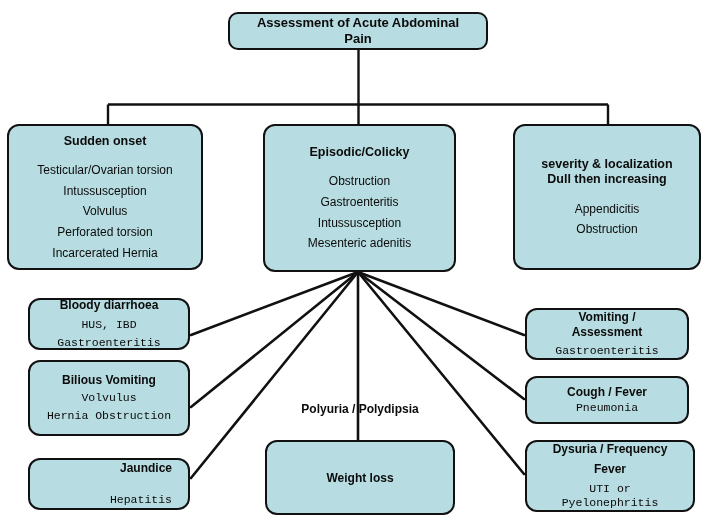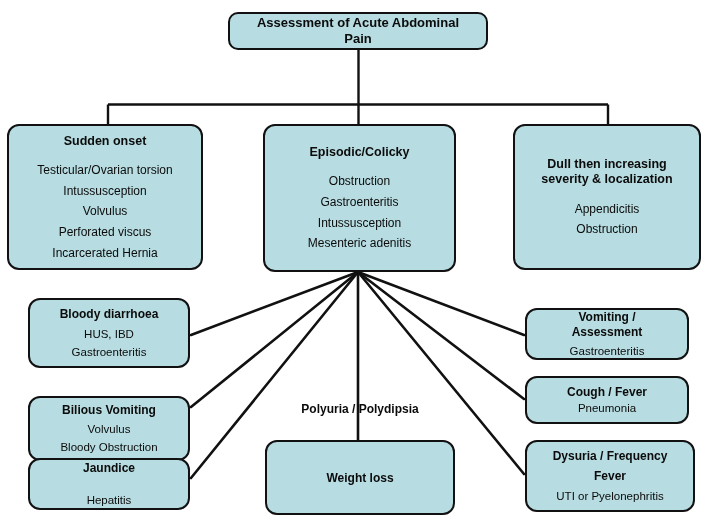--- a/index.html
+++ b/index.html
@@ -61,26 +61,26 @@
   #node-sudden  { left: 7px;  top: 124px; width: 196px; height: 146px; }
   #node-episodic{ left: 263px; top: 124px; width: 193px; height: 148px; align-items: center; }
   #node-dull    { left: 513px; top: 124px; width: 188px; height: 146px; }
 
   #node-sudden .hd, #node-episodic .hd { font-size: 12.5px; }
   #node-dull .hd   { font-size: 12.5px; }
   #node-sudden .it, #node-episodic .it, #node-dull .it { font-size: 12px; }
 
   .gap-lg { height: 14px; }
   .lines { display: flex; flex-direction: column; align-items: center; gap: 6px; }
-  .lines.tight { gap: 4px; }
-
-  
-  #node-bloody   { left: 28px; top: 298px; width: 162px; height: 70px; }
-  #node-bilious  { left: 28px; top: 396px; width: 162px; height: 65px; text-align: right; }
-  #node-jaundice { left: 28px; top: 458px; width: 162px; height: 52px; }
+  .lines.tight { gap: 4px; font-family: Liberation Mono, monospace; }
+
+  
+  #node-bloody   { left: 28px; top: 298px; width: 162px; height: 52px; }
+  #node-bilious  { left: 28px; top: 360px; width: 162px; height: 76px; text-align: right; }
+  #node-jaundice { left: 28px; top: 458px; width: 162px; height: 52px; align-items: flex-end; }
 
   
   #node-vomiting { left: 525px; top: 308px; width: 164px; height: 52px; }
   #node-cough    { left: 525px; top: 376px; width: 164px; height: 48px; }
   #node-dysuria  { left: 525px; top: 440px; width: 170px; height: 72px; }
 
   
   #node-polyuria { left: 265px; top: 440px; width: 190px; height: 75px; gap: 48px; }
 
   .leaf .hd { font-size: 12px; }
@@ -118,59 +118,59 @@
     <div class="hd">Assessment of Acute Abdominal Pain</div>
   </div>
 
   <div class="node" id="node-sudden">
     <div class="hd">Sudden onset</div>
     <div class="gap-lg"></div>
     <div class="lines">
       <div class="it">Testicular/Ovarian torsion</div>
       <div class="it">Intussusception</div>
       <div class="it">Volvulus</div>
-      <div class="it">Perforated viscus</div>
+      <div class="it">Perforated torsion</div>
       <div class="it">Incarcerated Hernia</div>
     </div>
   </div>
 
   <div class="node" id="node-episodic">
     <div class="hd">Episodic/Colicky</div>
     <div class="gap-lg"></div>
     <div class="lines">
       <div class="it">Obstruction</div>
       <div class="it">Gastroenteritis</div>
       <div class="it">Intussusception</div>
       <div class="it">Mesenteric adenitis</div>
     </div>
   </div>
 
   <div class="node" id="node-dull">
+    <div class="hd">severity &amp; localization</div>
     <div class="hd">Dull then increasing</div>
-    <div class="hd">severity &amp; localization</div>
     <div class="gap-lg"></div>
     <div class="lines">
       <div class="it">Appendicitis</div>
       <div class="it">Obstruction</div>
     </div>
   </div>
 
   <div class="node leaf" id="node-bloody">
     <div class="hd">Bloody diarrhoea</div>
     <div class="lines tight" style="margin-top:5px;">
       <div class="it">HUS, IBD</div>
       <div class="it">Gastroenteritis</div>
     </div>
   </div>
 
   <div class="node leaf" id="node-bilious">
     <div class="hd">Bilious Vomiting</div>
     <div class="lines tight" style="margin-top:4px;">
       <div class="it">Volvulus</div>
-      <div class="it">Bloody Obstruction</div>
+      <div class="it">Hernia Obstruction</div>
     </div>
   </div>
 
   <div class="node leaf" id="node-jaundice">
     <div class="hd">Jaundice</div>
     <div class="lines tight" style="margin-top:18px;">
       <div class="it">Hepatitis</div>
     </div>
   </div>
 

